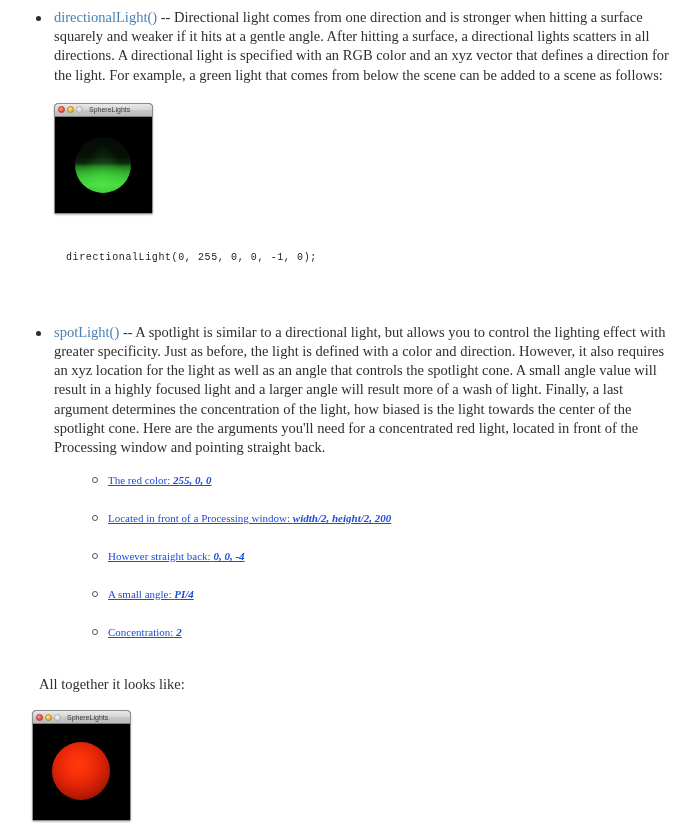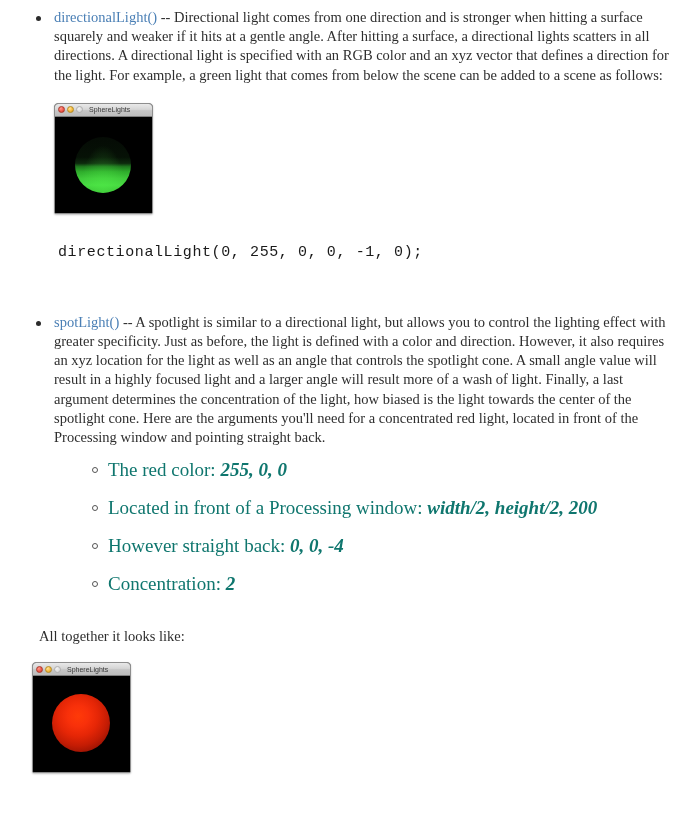--- a/index.html
+++ b/index.html
@@ -61,45 +61,46 @@
   
   ul.lvl2 {
     list-style: none;
     margin: 14px 0 0 0;
     padding: 0 0 0 36px;
   }
   ul.lvl2 > li {
     position: relative;
     padding-left: 18px;
     margin-bottom: 20px;
-    font-size: 19px;
+    font-size: 11px;
     line-height: 18px;
-    color: #0f766e;
+    color: #1d4ed8;
+    text-decoration: underline;
   }
   ul.lvl2 > li::before {
     content: "";
     position: absolute;
     left: 2px;
     top: 6px;
     width: 4px;
     height: 4px;
     border-radius: 50%;
     border: 1px solid #555;
     background: transparent;
   }
   .val {
     font-weight: bold;
     font-style: italic;
   }
 
   
   pre.code {
-    margin: 4px;
+    margin: 12px;
     font-family: "Liberation Mono", "DejaVu Sans Mono", monospace;
-    font-size: 15px;
+    font-size: 10px;
     letter-spacing: 0.6px;
     color: #1a1a1a;
     white-space: pre;
   }
 
   
   .win {
     width: 99px;
     border: 1px solid #8e8e8e;
     border-radius: 4px 4px 2px 2px;
@@ -222,20 +223,22 @@
     <li>
       <p class="para"><a class="fnlink" href="#">spotLight()</a><span> -- A spotlight is similar to a directional light, but allows you to control the lighting effect with greater specificity. Just as before, the light is defined with a color and direction. However, it also requires an xyz location for the light as well as an angle that controls the spotlight cone. A small angle value will result in a highly focused light and a larger angle will result more of a wash of light. Finally, a last argument determines the concentration of the light, how biased is the light towards the center of the spotlight cone. Here are the arguments you'll need for a concentrated red light, located in front of the Processing window and pointing straight back.</span></p>
 
       <ul class="lvl2">
         <li><span>The red color:</span>
           <span class="val">255, 0, 0</span></li>
         <li><span>Located in front of a Processing window:</span>
           <span class="val">width/2, height/2, 200</span></li>
         <li><span>However straight back:</span>
           <span class="val">0, 0, -4</span></li>
+        <li><span>A small angle:</span>
+          <span class="val">PI/4</span></li>
         <li><span>Concentration:</span>
           <span class="val">2</span></li>
       </ul>
     </li>
   </ul>
 
   <div style="height:14px"></div>
 
   <p class="para" style="margin-left:15px">All together it looks like:</p>
 

